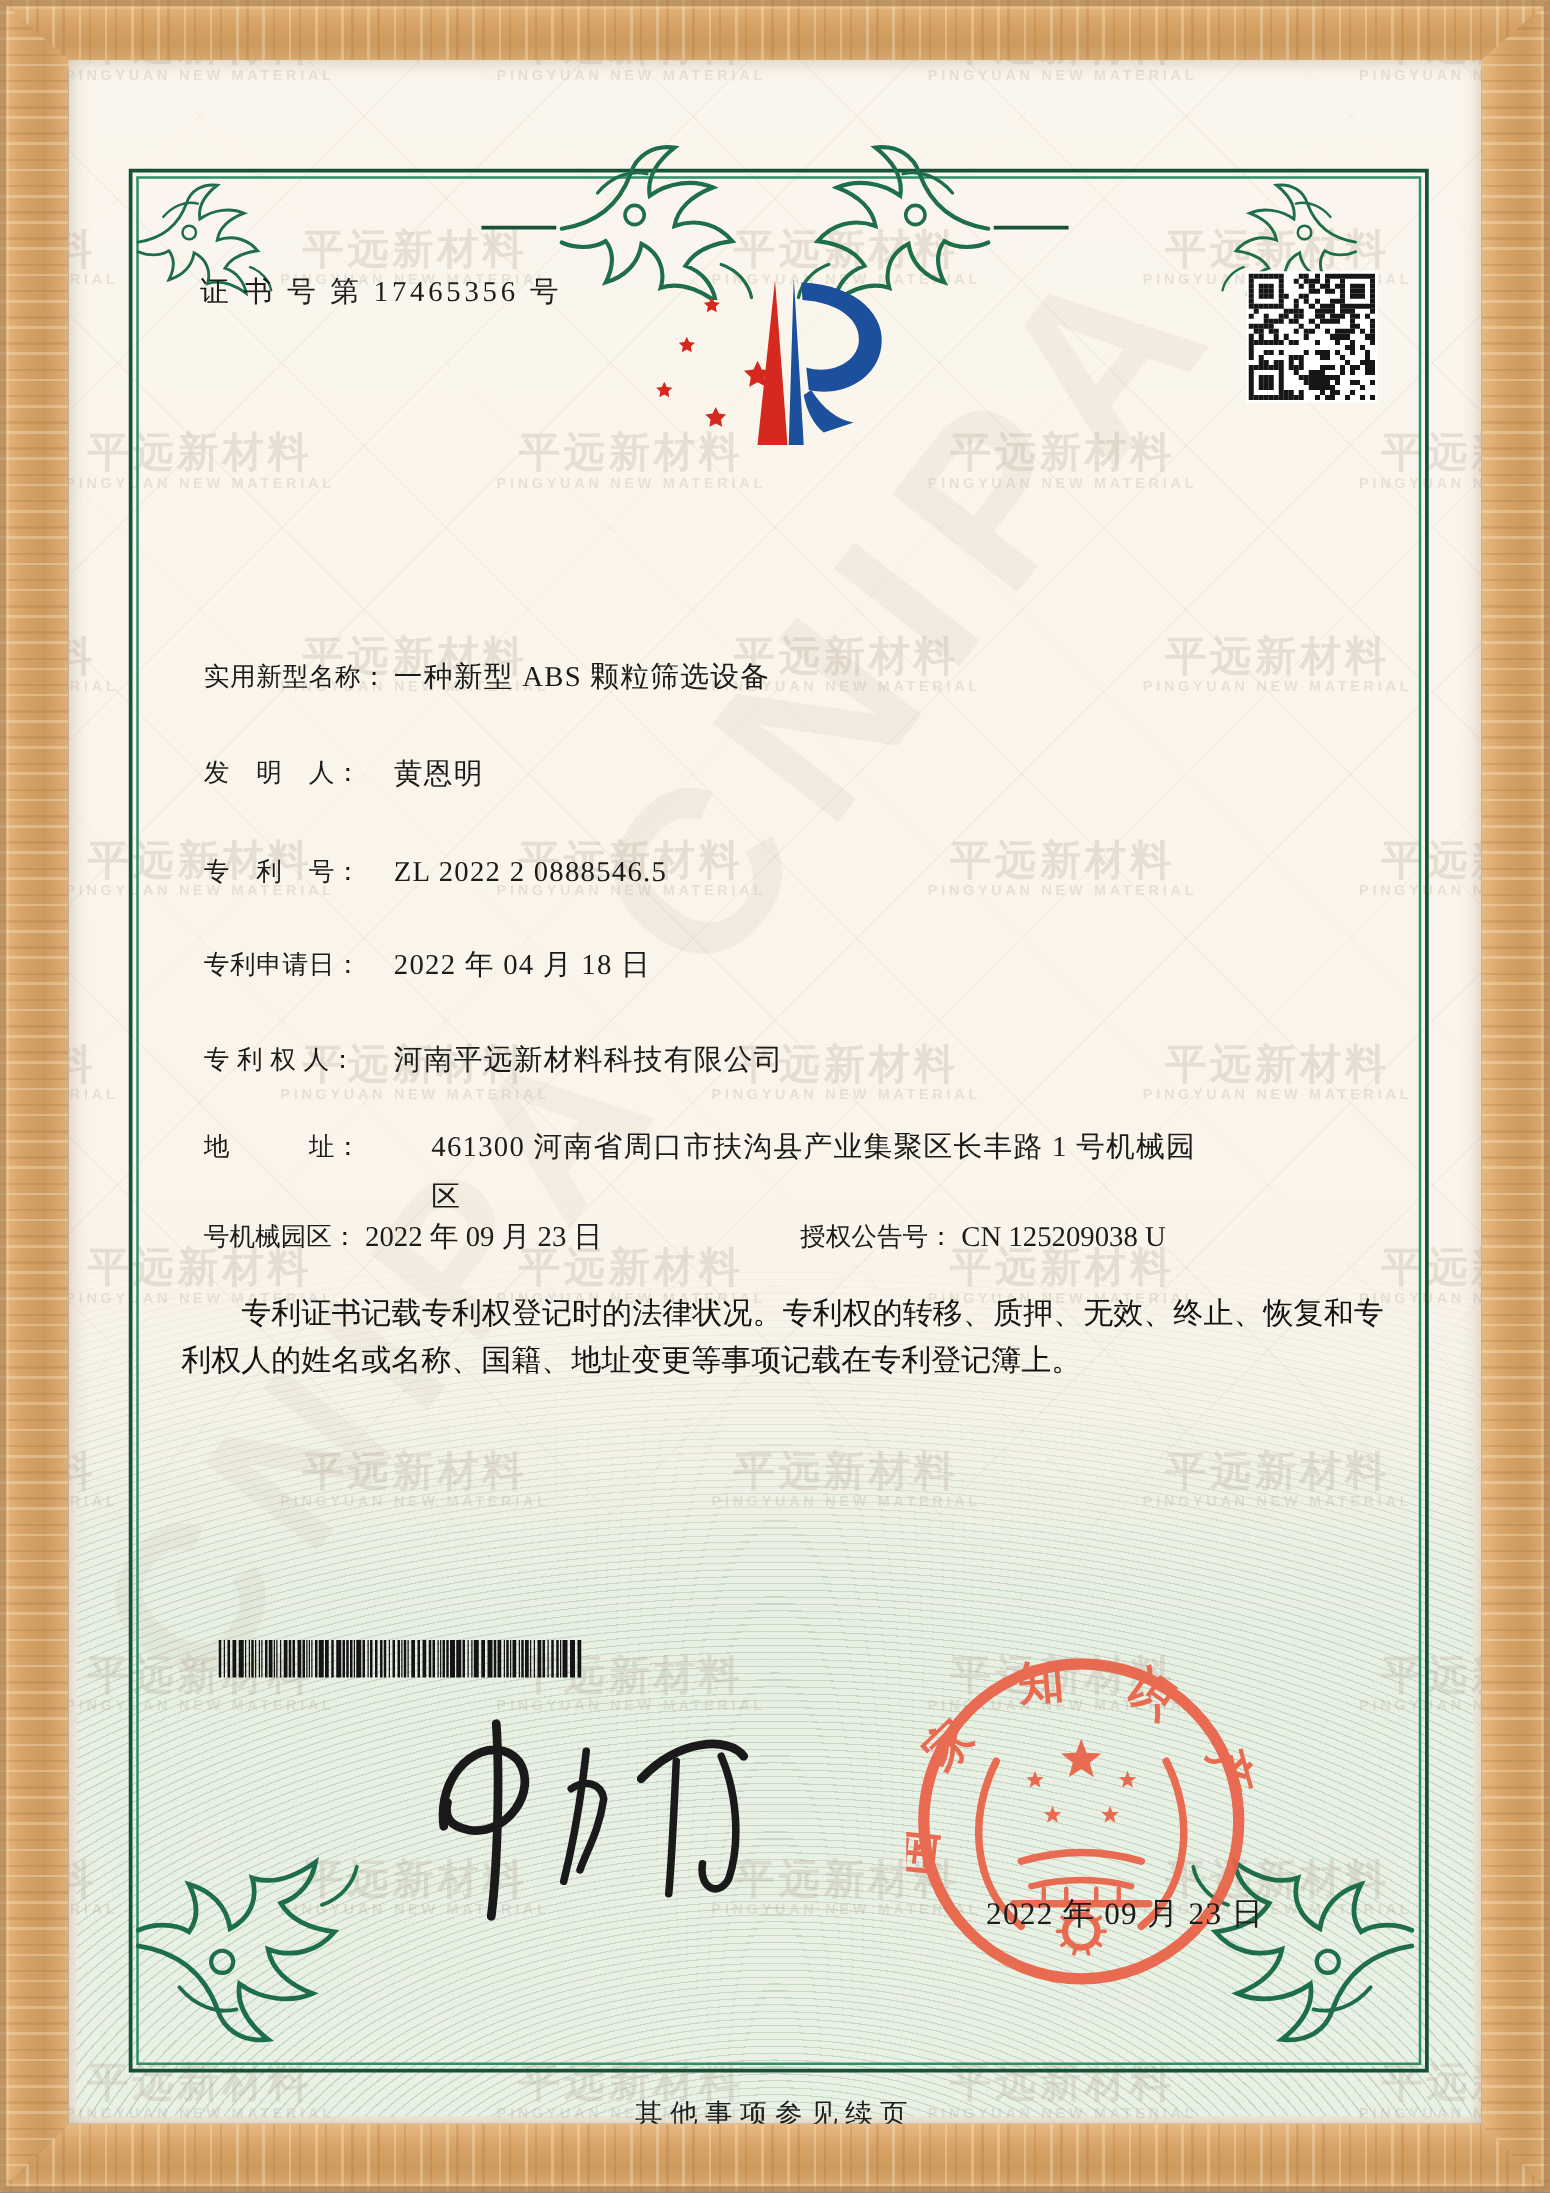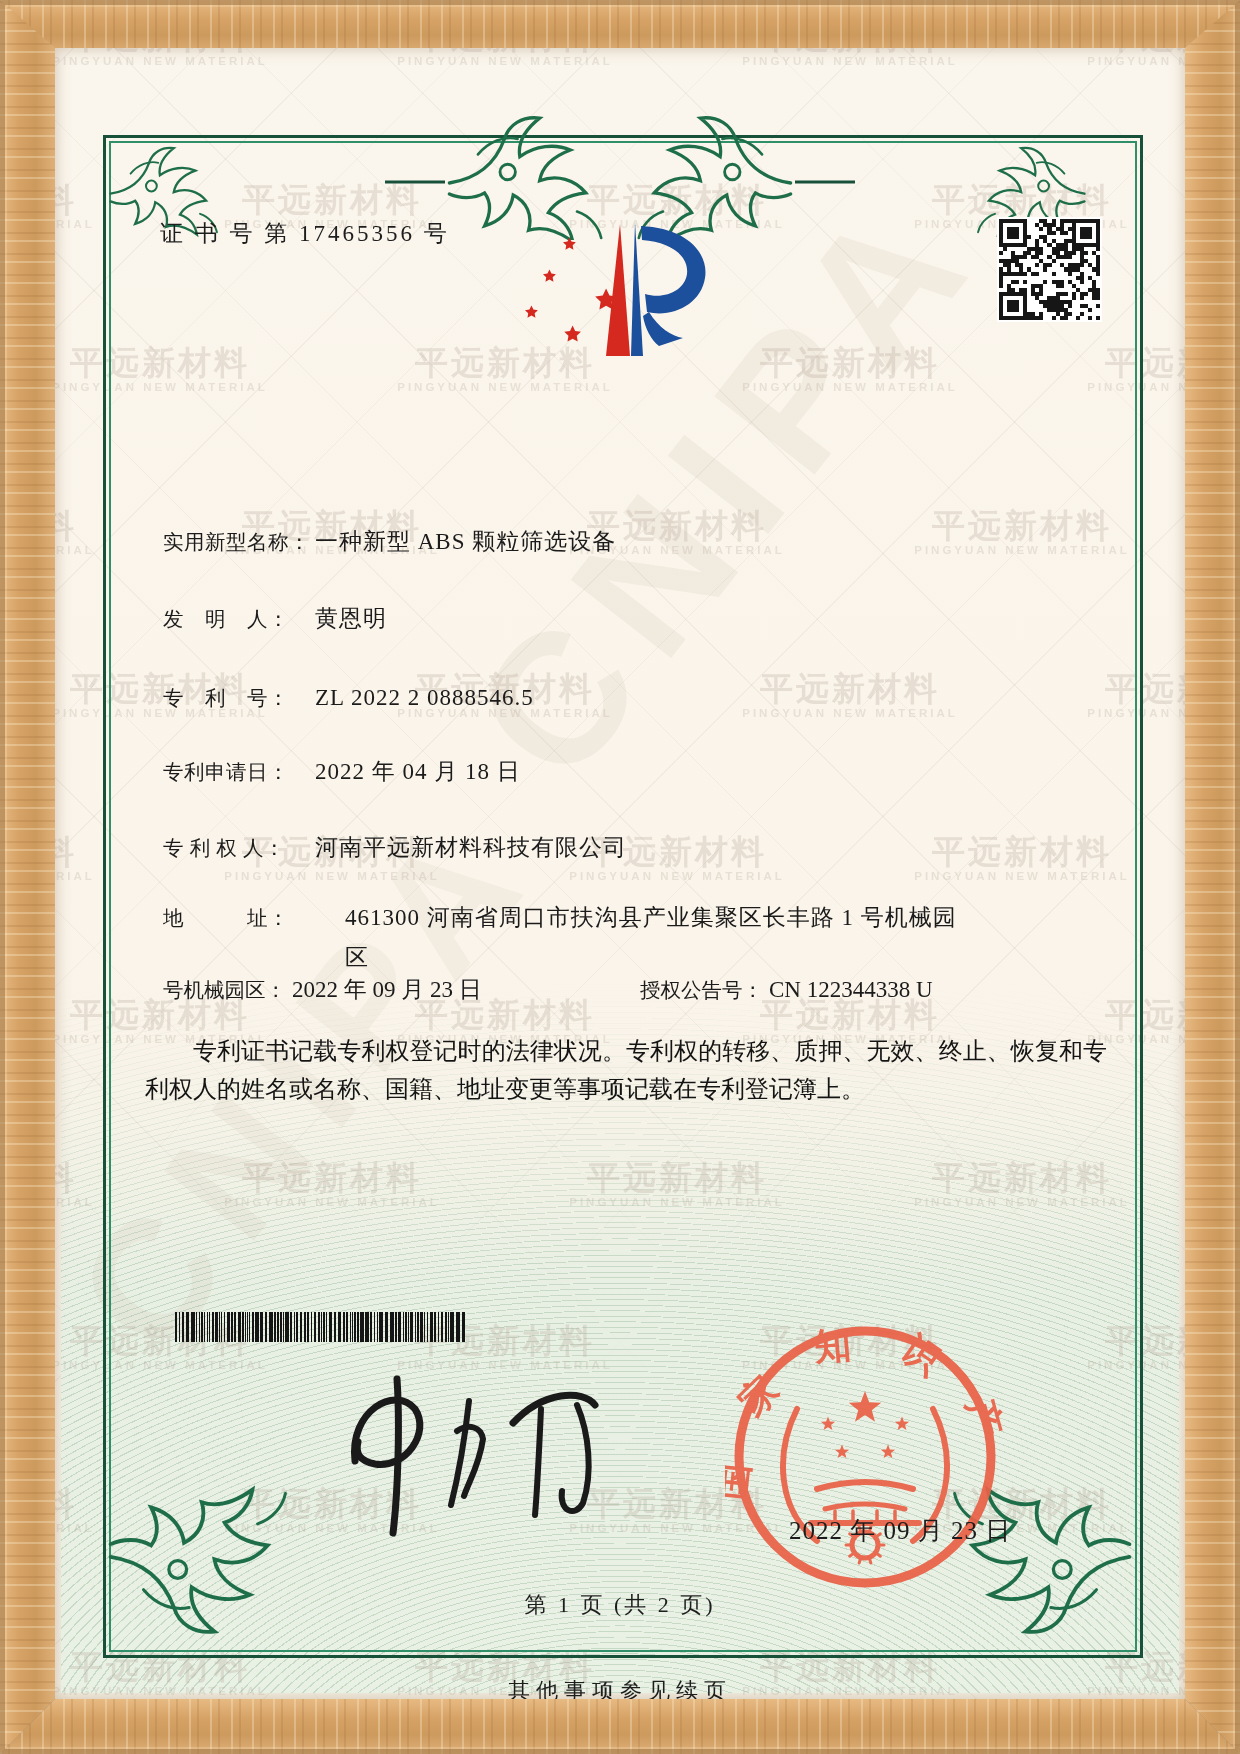--- a/index.html
+++ b/index.html
@@ -683,21 +683,21 @@
       <span class="val addr">461300 河南省周口市扶沟县产业集聚区长丰路 1 号机械园区</span>
     </div>
 
     <div class="grant">
       <span class="cellL">
         <span class="lab">号机械园区：</span>
         <span class="val">2022 年 09 月 23 日</span>
       </span>
       <span class="cellR">
         <span class="lab">授权公告号：</span>
-        <span class="val">CN 122344338 U</span>
+        <span class="val">CN 125209038 U</span>
       </span>
     </div>
 
     <div class="body-text">
       <p>专利证书记载专利权登记时的法律状况。专利权的转移、质押、无效、终止、恢复和专利权人的姓名或名称、国籍、地址变更等事项记载在专利登记簿上。</p>
     </div>
 
     <div class="barcode" id="barcode">
         <i style="width: 2px; margin-right: 2px;"></i>
         <i style="width: 1px; margin-right: 2px;"></i>
@@ -832,16 +832,15 @@
               <line x1="129.48277907312567" y1="226.35879172019784" x2="124.628677106876" y2="222.832080206443"></line>
               <line x1="135.98277907312567" y1="221.636265288163" x2="134.12867710687598" y2="215.92992619039208"></line>
               <line x1="144.0172209268743" y1="221.636265288163" x2="145.871322893124" y2="215.92992619039208"></line>
               <line x1="150.5172209268743" y1="226.35879172019784" x2="155.371322893124" y2="222.832080206443"></line>
             </g>
         </g>
       </svg>
     </div>
     <div class="seal-date">2022 年 09 月 23 日</div>
 
-    <div class="page-info">第 1 页 (共 2 页)</div>
     <div class="cont-note">其他事项参见续页</div>
   </div>
 </div>
 
 </body></html>

